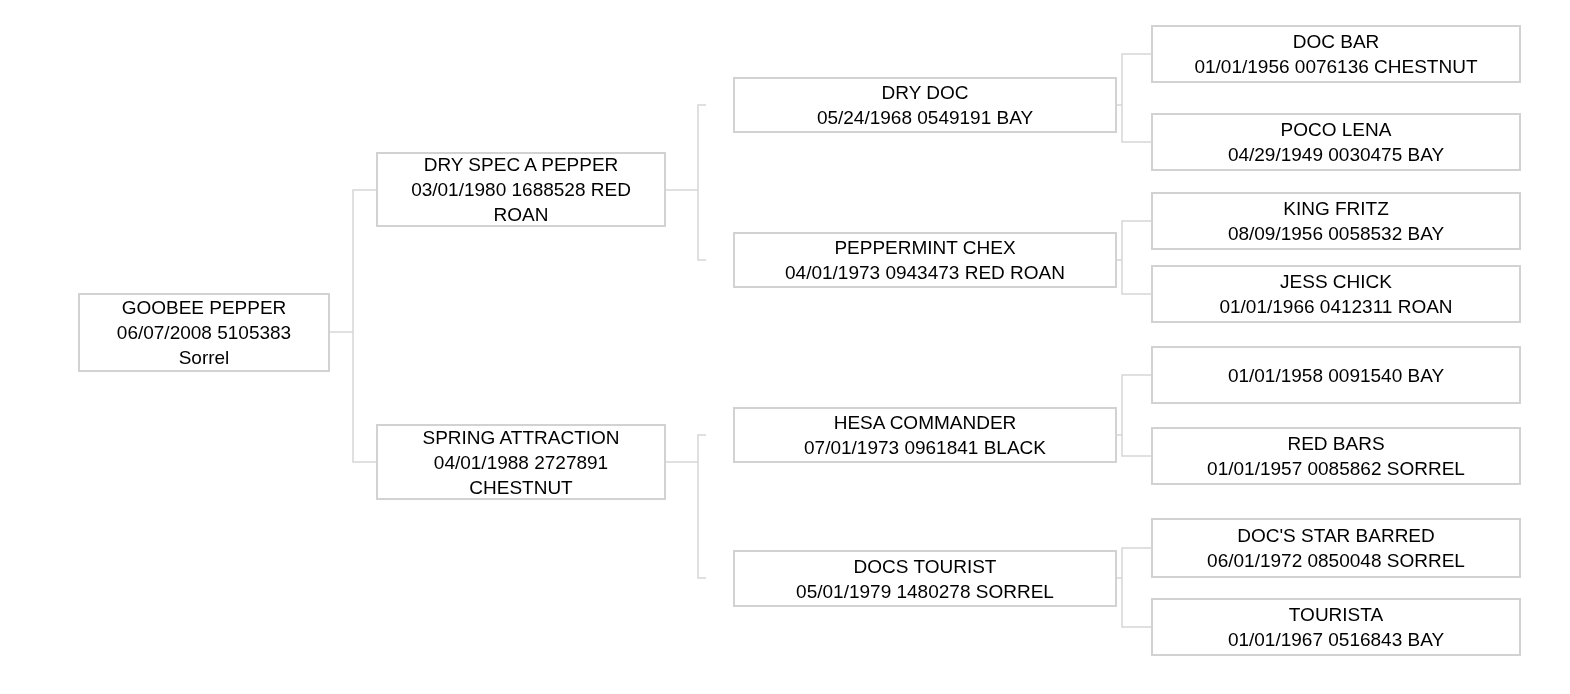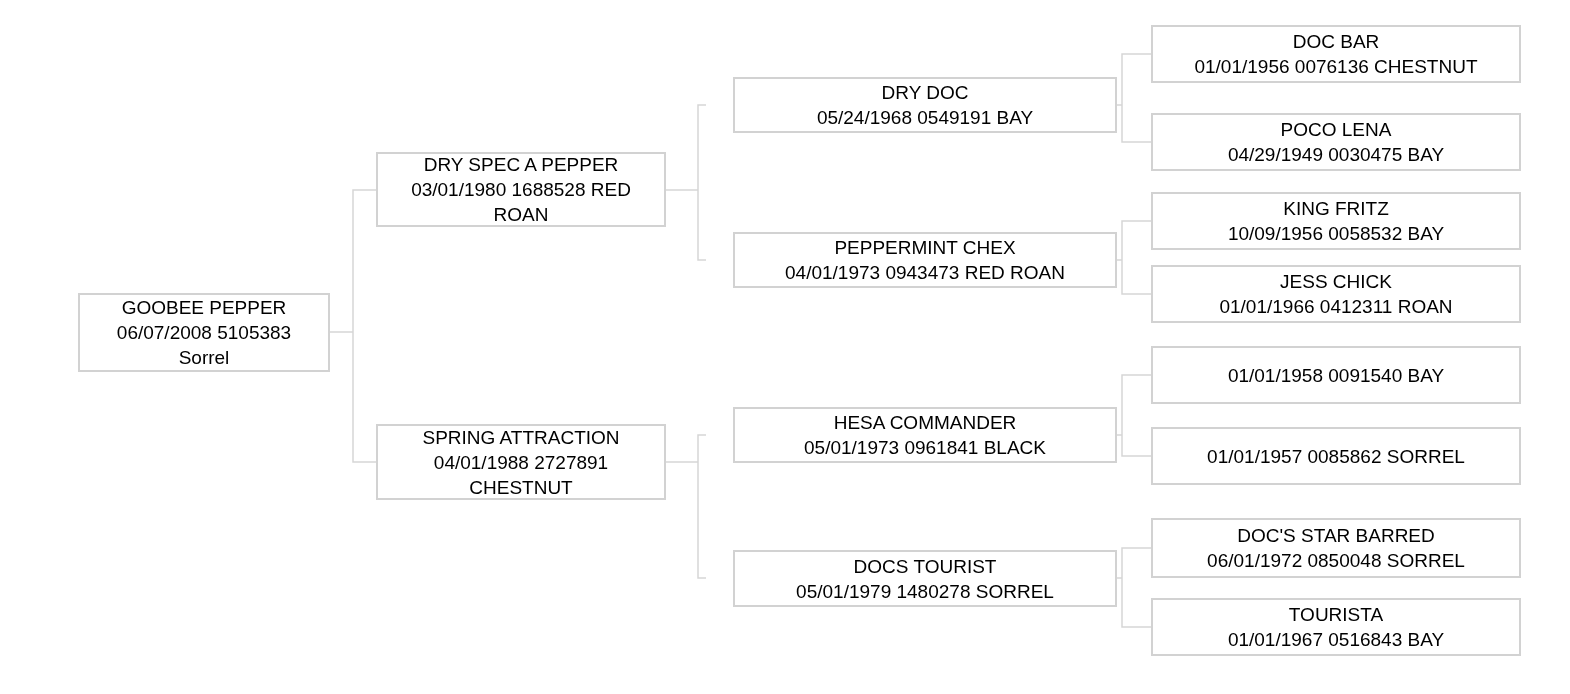--- a/index.html
+++ b/index.html
@@ -107,21 +107,21 @@
     <div class="horse-name">PEPPERMINT CHEX</div>
     <div class="horse-details">
       <span>04/01/1973</span>
       <span>0943473</span>
       <span>RED ROAN</span>
     </div>
   </div>
   <div class="node g3 ds">
     <div class="horse-name">HESA COMMANDER</div>
     <div class="horse-details">
-      <span>05/01/1973</span>
+      <span>07/01/1973</span>
       <span>0961841</span>
       <span>BLACK</span>
     </div>
   </div>
   <div class="node g3 dd">
     <div class="horse-name">DOCS TOURIST</div>
     <div class="horse-details">
       <span>05/01/1979</span>
       <span>1480278</span>
       <span>SORREL</span>
@@ -140,41 +140,42 @@
     <div class="horse-name">POCO LENA</div>
     <div class="horse-details">
       <span>04/29/1949</span>
       <span>0030475</span>
       <span>BAY</span>
     </div>
   </div>
   <div class="node g4 p3">
     <div class="horse-name">KING FRITZ</div>
     <div class="horse-details">
-      <span>10/09/1956</span>
+      <span>08/09/1956</span>
       <span>0058532</span>
       <span>BAY</span>
     </div>
   </div>
   <div class="node g4 p4">
     <div class="horse-name">JESS CHICK</div>
     <div class="horse-details">
       <span>01/01/1966</span>
       <span>0412311</span>
       <span>ROAN</span>
     </div>
   </div>
   <div class="node g4 p5">
     <div class="horse-details">
       <span>01/01/1958</span>
       <span>0091540</span>
       <span>BAY</span>
     </div>
   </div>
   <div class="node g4 p6">
+    <div class="horse-name">RED BARS</div>
     <div class="horse-details">
       <span>01/01/1957</span>
       <span>0085862</span>
       <span>SORREL</span>
     </div>
   </div>
   <div class="node g4 p7">
     <div class="horse-name">DOC'S STAR BARRED</div>
     <div class="horse-details">
       <span>06/01/1972</span>

